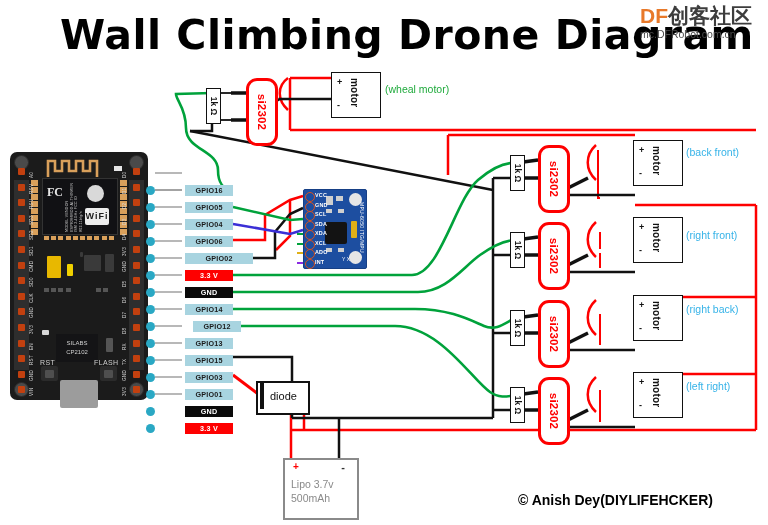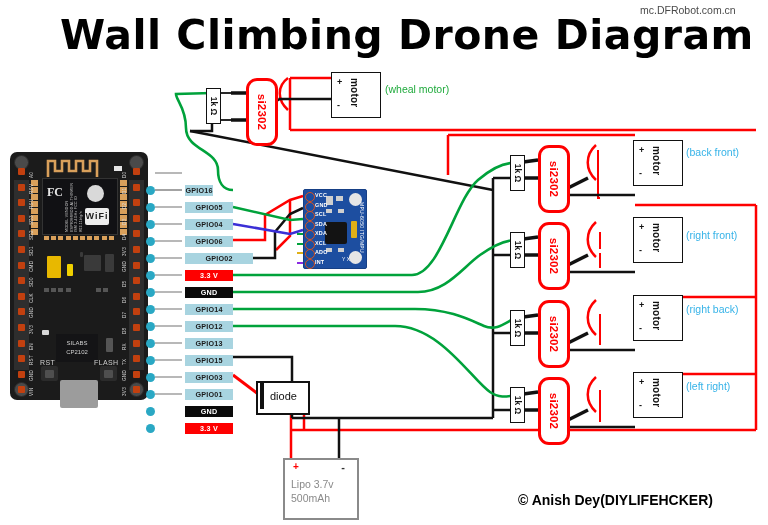--- a/index.html
+++ b/index.html
@@ -146,20 +146,23 @@
   }
 </style>
 </head>
 <body>
 
 <div id="stage">
 
   <div class="title">Wall Climbing Drone Diagram</div>
 
   <div class="brand">
+    <div class="bl1">
+      <span class="df">DF</span><span class="cn">创客社区</span>
+    </div>
     <div class="bl2">mc.DFRobot.com.cn</div>
   </div>
 
   <div class="copyright">© Anish Dey(DIYLIFEHCKER)</div>
 
   <svg id="svgroot" viewBox="0 0 768 525">
 
     <path d="M291,462 L291,430" stroke="#fe0000" stroke-width="2.5" fill="none"></path>
     <path d="M291,430 L291,393" stroke="#fe0000" stroke-width="2.5" fill="none"></path>
 
@@ -456,37 +459,37 @@
     <div class="bplus">+</div>
     <div class="bminus">-</div>
     <div class="btxt">
       <div>Lipo 3.7v</div>
       <div>500mAh</div>
     </div>
   </div>
 
   <div id="pinHost">
       <div class="pindot" style="left: 146px; top: 186px;"></div>
-      <div class="pinlabel" style="left: 185px; top: 185px; width: 28px;">GPIO16</div>
+      <div class="pinlabel" style="left: 185px; top: 185px; width: 48px;">GPIO16</div>
       <div class="pindot" style="left: 146px; top: 203px;"></div>
       <div class="pinlabel" style="left: 185px; top: 202px; width: 48px;">GPIO05</div>
       <div class="pindot" style="left: 146px; top: 220px;"></div>
       <div class="pinlabel" style="left: 185px; top: 219px; width: 48px;">GPIO04</div>
       <div class="pindot" style="left: 146px; top: 237px;"></div>
       <div class="pinlabel" style="left: 185px; top: 236px; width: 48px;">GPIO06</div>
       <div class="pindot" style="left: 146px; top: 254px;"></div>
       <div class="pinlabel" style="left: 185px; top: 253px; width: 68px;">GPIO02</div>
       <div class="pindot" style="left: 146px; top: 271px;"></div>
       <div class="pinlabel pwr" style="left: 185px; top: 270px; width: 48px;">3.3 V</div>
       <div class="pindot" style="left: 146px; top: 288px;"></div>
       <div class="pinlabel gnd" style="left: 185px; top: 287px; width: 48px;">GND</div>
       <div class="pindot" style="left: 146px; top: 305px;"></div>
       <div class="pinlabel" style="left: 185px; top: 304px; width: 48px;">GPIO14</div>
       <div class="pindot" style="left: 146px; top: 322px;"></div>
-      <div class="pinlabel" style="left: 185px; top: 321px; width: 48px;">GPIO12</div>
+      <div class="pinlabel" style="left: 193px; top: 321px; width: 48px;">GPIO12</div>
       <div class="pindot" style="left: 146px; top: 339px;"></div>
       <div class="pinlabel" style="left: 185px; top: 338px; width: 48px;">GPIO13</div>
       <div class="pindot" style="left: 146px; top: 356px;"></div>
       <div class="pinlabel" style="left: 185px; top: 355px; width: 48px;">GPIO15</div>
       <div class="pindot" style="left: 146px; top: 373px;"></div>
       <div class="pinlabel" style="left: 185px; top: 372px; width: 48px;">GPIO03</div>
       <div class="pindot" style="left: 146px; top: 390px;"></div>
       <div class="pinlabel" style="left: 185px; top: 389px; width: 48px;">GPIO01</div>
       <div class="pindot" style="left: 146px; top: 407px;"></div>
       <div class="pinlabel gnd" style="left: 185px; top: 406px; width: 48px;">GND</div>

